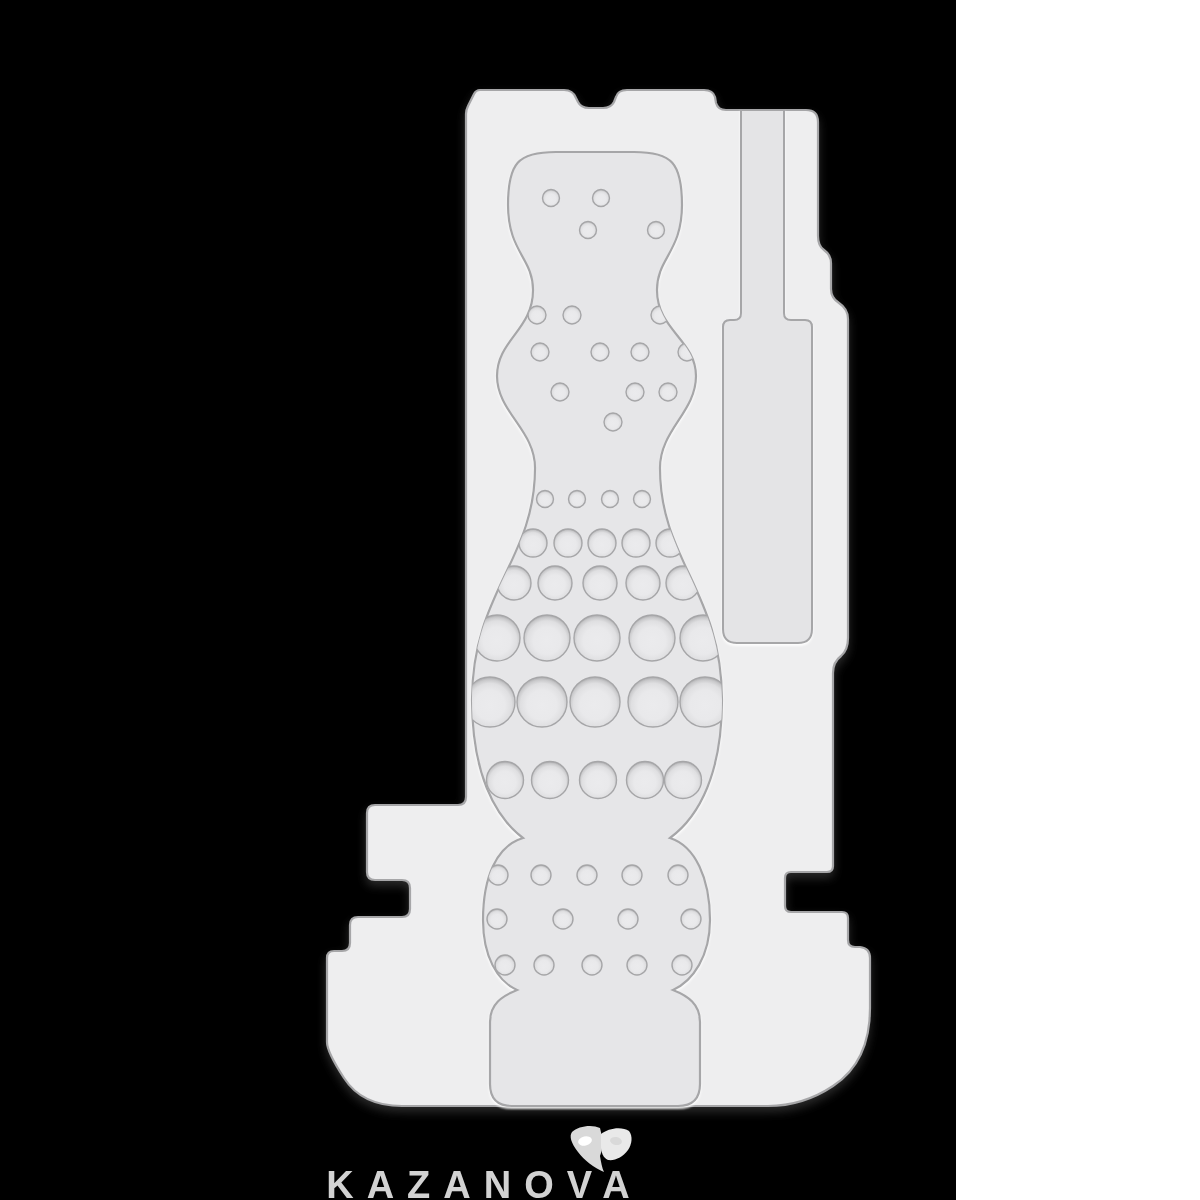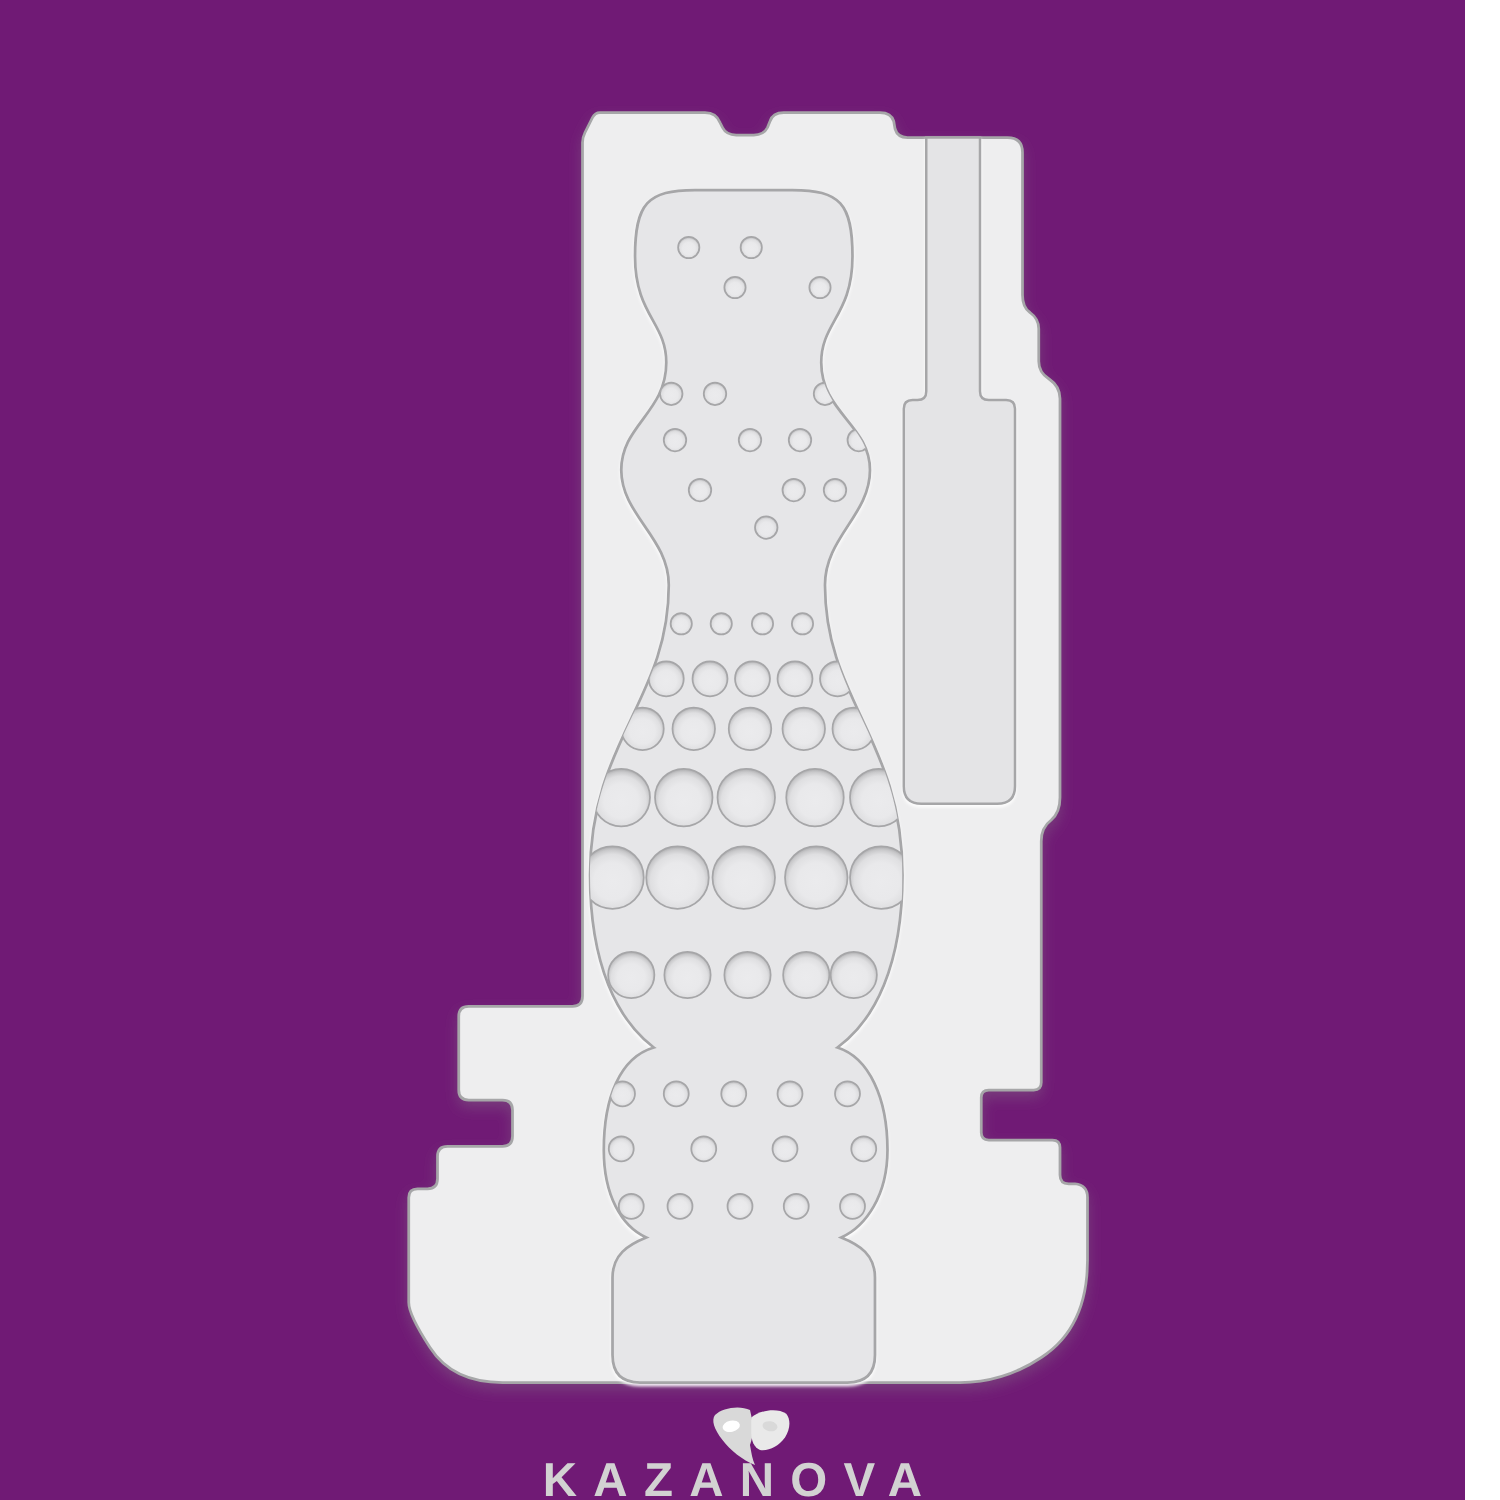--- a/index.html
+++ b/index.html
@@ -6,23 +6,23 @@
     margin: 0;
     padding: 0;
     background: #ffffff;
     width: 1200px;
     height: 1200px;
     overflow: hidden;
     font-family: "Liberation Sans", sans-serif;
   }
   .stage {
     position: relative;
-    width: 1172px;
+    width: 956px;
     height: 1200px;
-    background: #701a75;
+    background: #000000;
   }
   .figure-svg {
     position: absolute;
     left: 0;
     top: 0;
   }
   .watermark {
     position: absolute;
     left: 0;
     right: 0;

